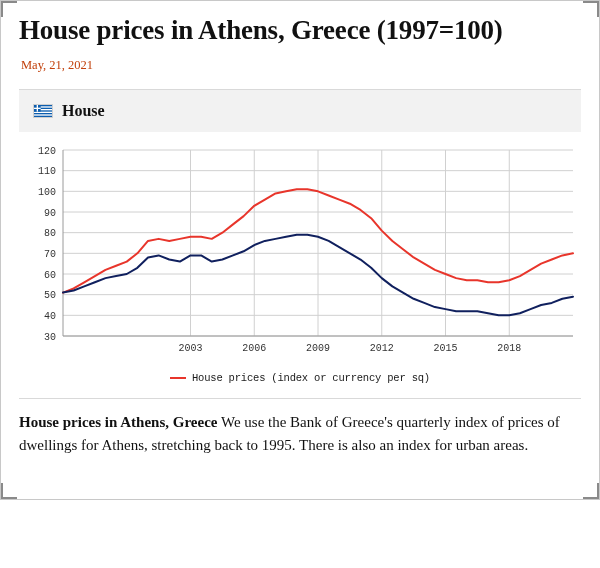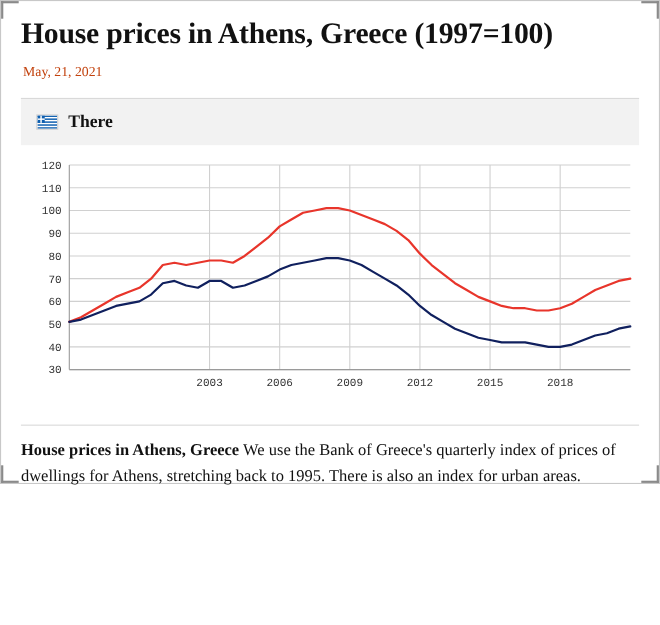--- a/index.html
+++ b/index.html
@@ -10,21 +10,21 @@
   body {
     width: 600px;
     height: 568px;
     font-family: "Liberation Serif", serif;
     color: #1a1a1a;
     overflow: hidden;
   }
   .page {
     position: relative;
     width: 600px;
-    height: 440px;
+    height: 500px;
     box-sizing: border-box;
     background: #ffffff;
     border: 1px solid #c8c8c8;
   }
   .corner {
     position: absolute;
     width: 14px;
     height: 14px;
     pointer-events: none;
   }
@@ -150,21 +150,21 @@
         <rect x="0" y="0" width="27" height="18" fill="#ffffff"></rect>
         <rect x="0" y="0" width="27" height="2" fill="#0d5eaf"></rect>
         <rect x="0" y="4" width="27" height="2" fill="#0d5eaf"></rect>
         <rect x="0" y="8" width="27" height="2" fill="#0d5eaf"></rect>
         <rect x="0" y="12" width="27" height="2" fill="#0d5eaf"></rect>
         <rect x="0" y="16" width="27" height="2" fill="#0d5eaf"></rect>
         <rect x="0" y="0" width="10" height="10" fill="#0d5eaf"></rect>
         <rect x="4" y="0" width="2" height="10" fill="#ffffff"></rect>
         <rect x="0" y="4" width="10" height="2" fill="#ffffff"></rect>
       </svg>
-      <span class="country-name">There</span>
+      <span class="country-name">House</span>
     </div>
 
     <div class="chart-wrap">
       <svg id="chart" width="564" height="230" viewBox="0 0 564 230">
           <line x1="44" y1="196" x2="554" y2="196" stroke="#d0d0d0" stroke-width="1"></line>
           <text x="37" y="199.5" text-anchor="end" class="tick-label">30</text>
           <line x1="44" y1="175.33333333333331" x2="554" y2="175.33333333333331" stroke="#d0d0d0" stroke-width="1"></line>
           <text x="37" y="178.83333333333331" text-anchor="end" class="tick-label">40</text>
           <line x1="44" y1="154.66666666666666" x2="554" y2="154.66666666666666" stroke="#d0d0d0" stroke-width="1"></line>
           <text x="37" y="158.16666666666666" text-anchor="end" class="tick-label">50</text>
@@ -195,20 +195,24 @@
           <line x1="490.25" y1="10" x2="490.25" y2="196" stroke="#d0d0d0" stroke-width="1"></line>
           <text x="490.25" y="211" text-anchor="middle" class="tick-label">2018</text>
           <line x1="44" y1="10" x2="44" y2="196" stroke="#9a9a9a" stroke-width="1"></line>
           <line x1="44" y1="196" x2="554" y2="196" stroke="#9a9a9a" stroke-width="1"></line>
           <polyline points="44.00,152.60 54.63,148.47 65.25,142.27 75.88,136.07 86.50,129.87 97.13,125.73 107.75,121.60 118.38,113.33 129.00,100.93 139.63,98.87 150.25,100.93 160.88,98.87 171.50,96.80 182.13,96.80 192.75,98.87 203.38,92.67 214.00,84.40 224.63,76.13 235.25,65.80 245.88,59.60 256.50,53.40 267.13,51.33 277.75,49.27 288.38,49.27 299.00,51.33 309.63,55.47 320.25,59.60 330.88,63.73 341.50,69.93 352.13,78.20 362.75,90.60 373.38,100.93 384.00,109.20 394.63,117.47 405.25,123.67 415.88,129.87 426.50,134.00 437.13,138.13 447.75,140.20 458.38,140.20 469.00,142.27 479.63,142.27 490.25,140.20 500.88,136.07 511.50,129.87 522.13,123.67 532.75,119.53 543.38,115.40 554.00,113.33" fill="none" stroke="#e8352b" stroke-width="2" stroke-linejoin="round" stroke-linecap="round"></polyline>
           <polyline points="44.00,152.60 54.63,150.53 65.25,146.40 75.88,142.27 86.50,138.13 97.13,136.07 107.75,134.00 118.38,127.80 129.00,117.47 139.63,115.40 150.25,119.53 160.88,121.60 171.50,115.40 182.13,115.40 192.75,121.60 203.38,119.53 214.00,115.40 224.63,111.27 235.25,105.07 245.88,100.93 256.50,98.87 267.13,96.80 277.75,94.73 288.38,94.73 299.00,96.80 309.63,100.93 320.25,107.13 330.88,113.33 341.50,119.53 352.13,127.80 362.75,138.13 373.38,146.40 384.00,152.60 394.63,158.80 405.25,162.93 415.88,167.07 426.50,169.13 437.13,171.20 447.75,171.20 458.38,171.20 469.00,173.27 479.63,175.33 490.25,175.33 500.88,173.27 511.50,169.13 522.13,165.00 532.75,162.93 543.38,158.80 554.00,156.73" fill="none" stroke="#10205e" stroke-width="2" stroke-linejoin="round" stroke-linecap="round"></polyline>
         </svg>
     </div>
 
     <div class="legend">
+      <div class="legend-row">
+        <span class="legend-swatch" id="sw0" style="border-top-color: rgb(232, 53, 43);"></span>
+        <span>House prices (index or currency per sq)</span>
+      </div>
     </div>
 
     <div class="body-rule"></div>
 
     <p class="body-text">
       <b>House prices in Athens, Greece</b><span> We use the Bank of Greece's quarterly index of prices of dwellings for Athens, stretching back to 1995. There is also an index for urban areas.</span>
     </p>
   </div>
 </div>
 

